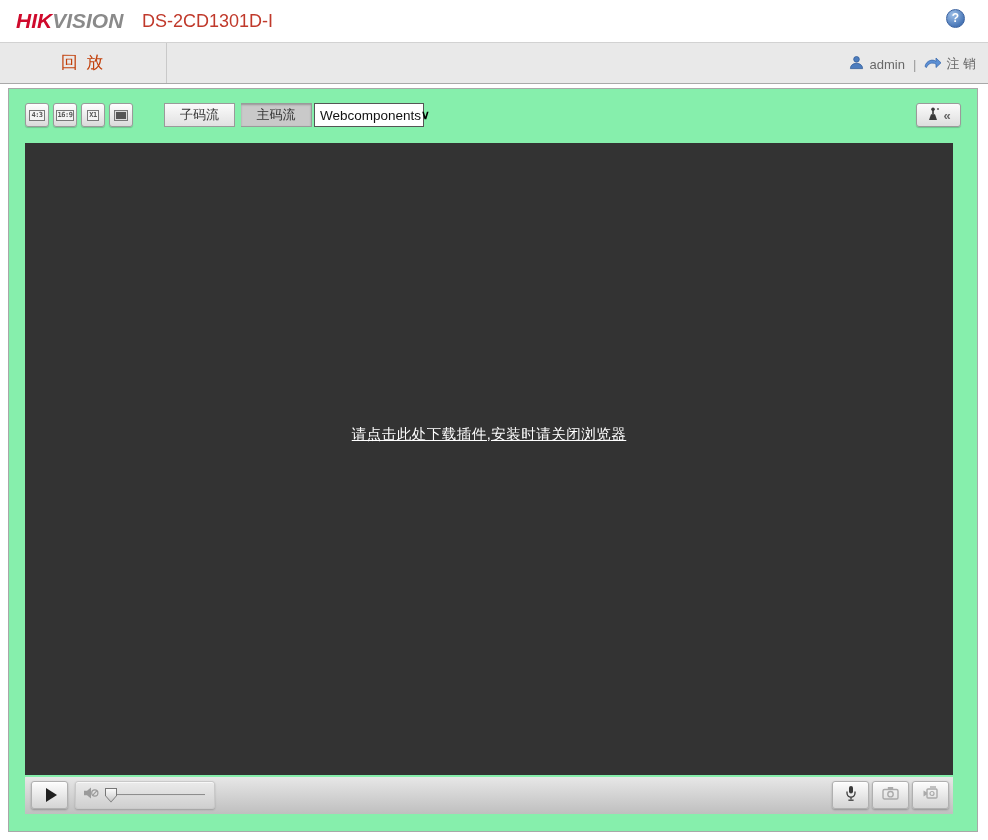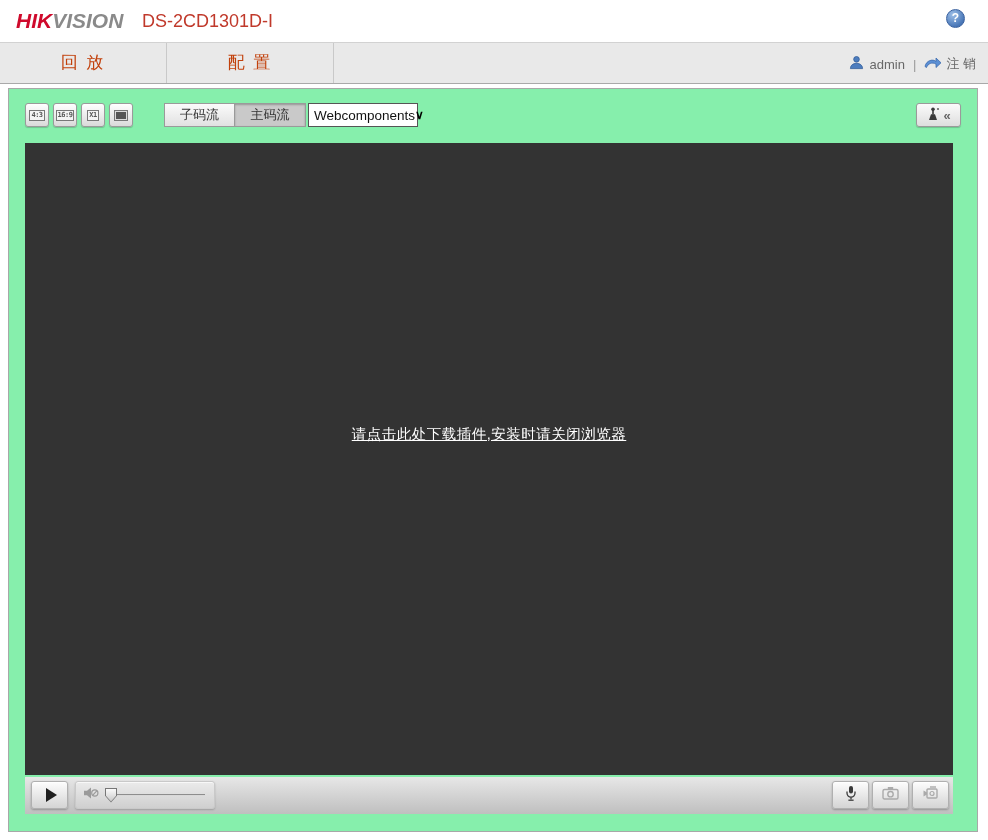--- a/index.html
+++ b/index.html
@@ -59,21 +59,21 @@
     background:linear-gradient(#ffffff,#dadada);
     box-shadow:0 1px 1px rgba(0,0,0,.18);
     display:flex; align-items:center; justify-content:center; cursor:pointer;
   }
   .mini-box {
     border:1px solid #777; color:#555; background:#f4f4f4;
     font-family:"DejaVu Sans Mono", monospace; font-size:7px; line-height:9px;
     padding:0 1px; letter-spacing:-.5px; font-weight:bold;
   }
   .mini-screen { width:14px; height:11px; border:1px solid #777; background:#565656; box-shadow:inset 0 0 0 1px #dcdcdc; }
-  .stream-group { float:left; margin-left:27px; display:flex; }
+  .stream-group { float:left; margin-left:27px; display:flex;gap:6px; }
   .stream-btn {
     width:71px; height:24px; border:1px solid #9a9a9a; font-size:13px; color:#333;
     text-align:center; line-height:22px; cursor:pointer;
     background:linear-gradient(#fbfbfb,#e1e1e1);
   }
   .stream-btn.right { border-left:none; }
   .stream-btn.pressed { background:#c9c9c9; box-shadow:inset 0 1px 2px rgba(0,0,0,.25); }
   .plugin-select {
     float:left; margin-left:2px; width:110px; height:24px; border:1px solid #555;
     background:#fff; font-size:13.5px; color:#111; cursor:pointer;
@@ -138,21 +138,20 @@
   <div class="header">
     <div class="logo">
       <span class="logo-hik">HIK</span><span class="logo-vision">VISION</span>
     </div>
     <div class="model">DS-2CD1301D-I</div>
     <div class="help-btn">?</div>
   </div>
 
   <div class="nav">
     <div class="tab">回 放</div>
-    <div class="tab">配 置</div>
     <div class="user-area">
       <span>
         <svg width="15" height="15" viewBox="0 0 16 16">
           <circle cx="8" cy="4.6" r="3" fill="#4d7dbe" stroke="#2f5a95" stroke-width="0.8"></circle>
           <path d="M1.5 14.5c0-3.6 3-5.6 6.5-5.6s6.5 2 6.5 5.6z" fill="#4d7dbe" stroke="#2f5a95" stroke-width="0.8"></path>
         </svg>
       </span>
       <span>admin</span>
       <span class="sep">|</span>
       <span class="logout-group">

